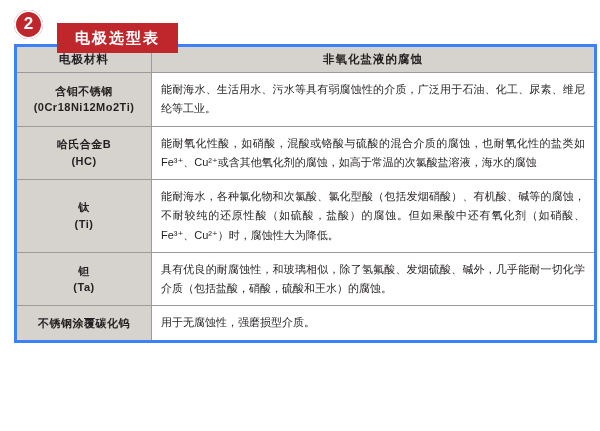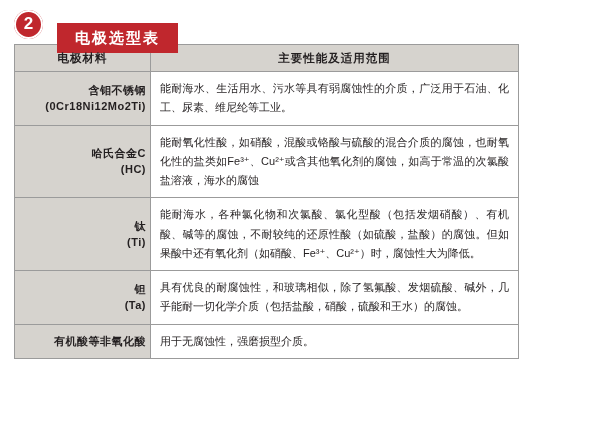--- a/index.html
+++ b/index.html
@@ -54,45 +54,45 @@
     line-height: 1.2;
     flex: 0 0 auto;
     margin-top: 28px;
   }
   
   .table-wrap {
     padding: 0 14px;
     box-sizing: border-box;
   }
   table.spec {
-    width: 505px;
+    width: 583px;
     border-collapse: collapse;
     table-layout: fixed;
-    border: 1px solid #3b82f6;
+    border: 3px solid #3b82f6;
   }
   table.spec th, table.spec td {
     border: 1px solid #9b9b9b;
     vertical-align: middle;
     box-sizing: border-box;
   }
   thead th {
     background: #d6d3ce;
     font-size: 11.5px;
     font-weight: bold;
     color: #231f20;
     height: 27px;
     padding: 4px 6px;
     letter-spacing: 1px;
   }
   .col-mat {
     width: 136px;
   }
   td.mat {
     background: #d6d3ce;
-    text-align: right;
+    text-align: center;
     font-size: 11px;
     font-weight: bold;
     line-height: 1.5;
     padding: 6px 4px;
     letter-spacing: 0.5px;
   }
   td.desc {
     background: #ffffff;
     font-size: 11px;
     line-height: 1.75;
@@ -116,37 +116,37 @@
 
   <div class="table-wrap">
     <table class="spec">
       <colgroup>
         <col class="col-mat">
         <col>
       </colgroup>
       <thead>
         <tr>
           <th>电极材料</th>
-          <th>主要性能及适用范围</th>
+          <th>非氧化盐液的腐蚀</th>
         </tr>
       </thead>
       <tbody>
 
         <tr>
           <td class="mat">
             <span class="mat-line">含钼不锈钢</span>
             <span class="mat-line">(0Cr18Ni12Mo2Ti)</span>
           </td>
           <td class="desc">能耐海水、生活用水、污水等具有弱腐蚀性的介质，广泛用于石油、化工、尿素、维尼纶等工业。</td>
         </tr>
 
 
         <tr>
           <td class="mat">
-            <span class="mat-line">哈氏合金C</span>
+            <span class="mat-line">哈氏合金B</span>
             <span class="mat-line">(HC)</span>
           </td>
           <td class="desc">能耐氧化性酸，如硝酸，混酸或铬酸与硫酸的混合介质的腐蚀，也耐氧化性的盐类如Fe³⁺、Cu²⁺或含其他氧化剂的腐蚀，如高于常温的次氯酸盐溶液，海水的腐蚀</td>
         </tr>
 
         <tr>
           <td class="mat">
             <span class="mat-line">钛</span>
             <span class="mat-line">(Ti)</span>
           </td>
@@ -156,21 +156,21 @@
         <tr>
           <td class="mat">
             <span class="mat-line">钽</span>
             <span class="mat-line">(Ta)</span>
           </td>
           <td class="desc">具有优良的耐腐蚀性，和玻璃相似，除了氢氟酸、发烟硫酸、碱外，几乎能耐一切化学介质（包括盐酸，硝酸，硫酸和王水）的腐蚀。</td>
         </tr>
 
         <tr>
           <td class="mat">
-            <span class="mat-line">有机酸等非氧化酸</span>
+            <span class="mat-line">不锈钢涂覆碳化钨</span>
           </td>
           <td class="desc">用于无腐蚀性，强磨损型介质。</td>
         </tr>
 
 
       </tbody>
     </table>
   </div>
 
 </div>

